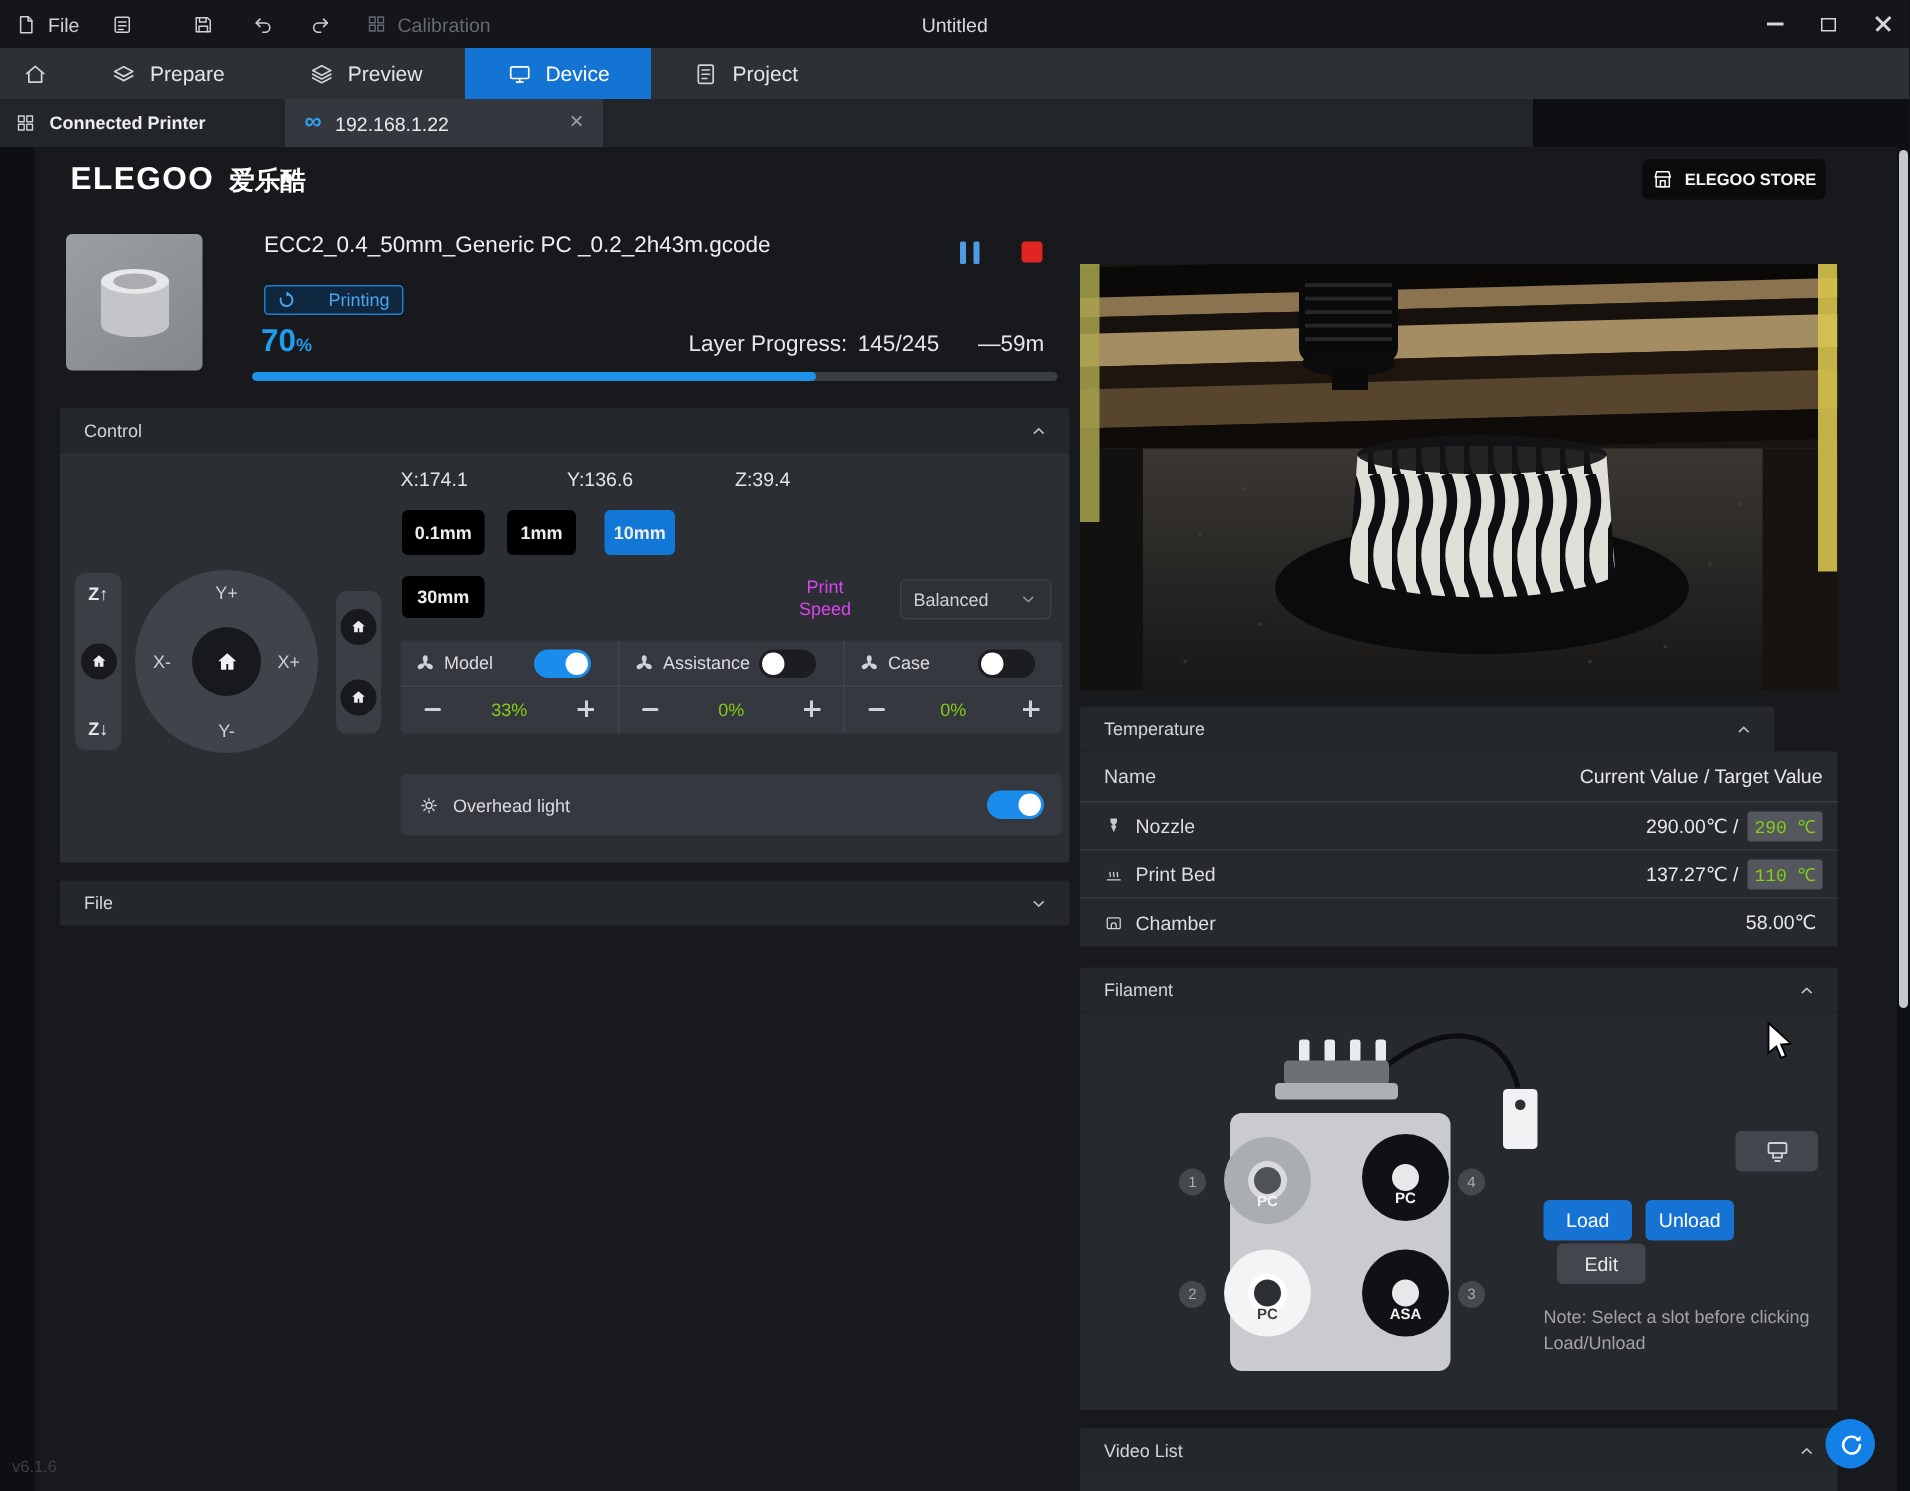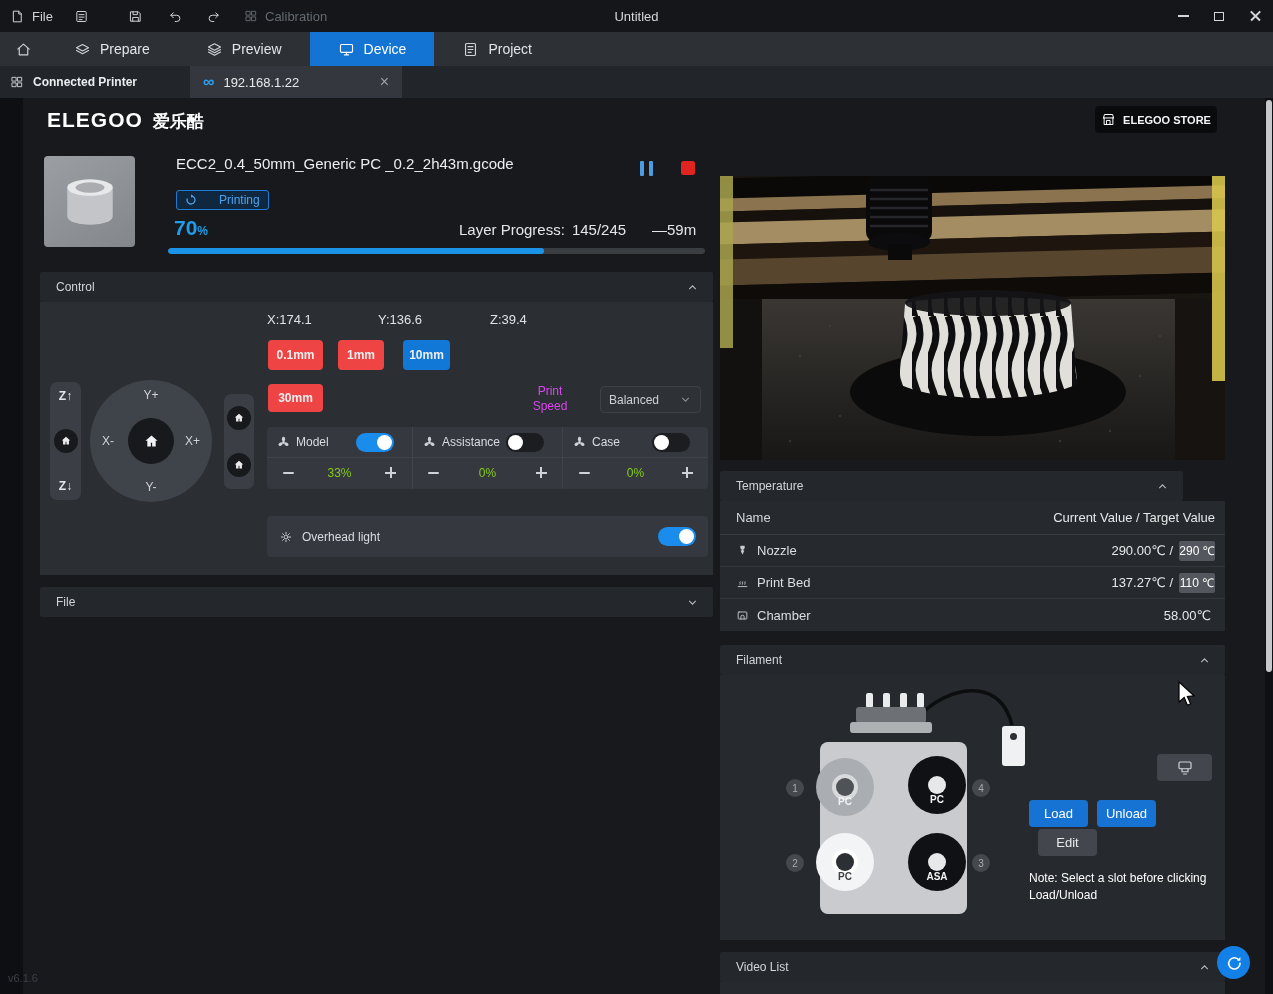--- a/index.html
+++ b/index.html
@@ -27,21 +27,21 @@
   .x1{transform:rotate(45deg)} .x2{transform:rotate(-45deg)}
 
   
   .navbar{position:absolute;left:0;top:32px;width:1273px;height:34px;background:#2d3136;display:flex;align-items:stretch}
   .nav-home{width:46px;display:flex;align-items:center;justify-content:center}
   .nav-item{display:flex;align-items:center;gap:9px;padding:0 28px;font-size:14px;color:#e3e5e8}
   .nav-item.active{background:#1474d4;color:#fff}
   .nav-item.active .ic{stroke:#fff}
 
   
-  .tabrow{position:absolute;left:0;top:66px;width:1273px;height:32px;background:#22252a;display:flex;align-items:center}
+  .tabrow{position:absolute;left:0;top:66px;width:1022px;height:32px;background:#22252a;display:flex;align-items:center}
   .cp-label{display:flex;align-items:center;gap:9px;margin-left:10px;width:180px;font-size:12px;font-weight:bold;color:#eceef0}
   .printer-tab{height:32px;width:212px;background:#34383e;display:flex;align-items:center;gap:9px;padding:0 13px;font-size:13px;color:#e7e9eb}
   .inf{color:#2f9ff2;font-weight:bold;font-size:16px;line-height:1}
   .tab-close{margin-left:auto;color:#9aa0a7;font-size:16px;line-height:1}
 
   
   .main{position:absolute;left:23px;top:98px;width:1242px;height:896px;background:#17191d}
   .abs{position:absolute}
 
   .logo{left:24px;top:10px;display:flex;align-items:baseline;gap:10px;color:#fff}
@@ -65,21 +65,21 @@
   .pbar{left:145px;top:150px;width:537px;height:6px;border-radius:3px;background:#3a3e43;overflow:hidden}
   .pfill{height:100%;background:#1b93e8;border-radius:3px}
 
   
   .phead{height:30px;background:#24272c;display:flex;align-items:center;justify-content:space-between;padding:0 14px 0 16px;font-size:12px;color:#d3d6d9;border-radius:2px}
   .pbodybg{background:#26292e}
 
   .panel-control{left:17px;top:174px;width:673px;height:303px}
   .panel-control .cbody{position:absolute;left:0;top:30px;width:673px;height:273px;background:#2b2e33}
   .coord{font-size:13px;color:#e0e2e5}
-  .jogbtn{position:absolute;height:30px;background:#ef4444;border-radius:4px;display:flex;align-items:center;justify-content:center;font-size:12px;font-weight:bold;color:#eceef0}
+  .jogbtn{position:absolute;height:30px;background:#000000;border-radius:4px;display:flex;align-items:center;justify-content:center;font-size:12px;font-weight:bold;color:#eceef0}
   .jogbtn.sel{background:#1278d8}
   .zcol{left:10px;top:110px;width:31px;height:118px;background:#3b3f45;border-radius:7px;display:flex;flex-direction:column;align-items:center;justify-content:space-between;padding:7px 0}
   .zlabel{font-size:12px;font-weight:bold;color:#e4e6e9}
   .homec{width:24px;height:24px;border-radius:50%;background:#17191d;display:flex;align-items:center;justify-content:center}
   .pad{left:50px;top:108px;width:122px;height:122px;border-radius:50%;background:#3f434a}
   .padlbl{position:absolute;font-size:12px;color:#cfd2d6}
   .pad-home{position:absolute;left:38px;top:38px;width:46px;height:46px;border-radius:50%;background:#17191d;display:flex;align-items:center;justify-content:center}
   .rcol{left:184px;top:122px;width:30px;height:95px;background:#3b3f45;border-radius:7px;display:flex;flex-direction:column;align-items:center;justify-content:space-around}
   .speedlbl{left:486px;top:112px;width:48px;font-size:12px;line-height:15px;color:#d946ef;text-align:center}
   .dropdown{left:560px;top:114px;width:101px;height:27px;background:#2e3136;border:1px solid #3e4147;border-radius:4px;display:flex;align-items:center;padding:0 8px;font-size:12px;color:#ced1d5}
@@ -103,38 +103,38 @@
   .ml-auto{margin-left:auto}
 
   
   .cam{left:697px;top:78px;width:505px;height:284px;overflow:hidden;background:#17130f}
   .temp-body{left:697px;top:403px;width:505px}
   .trow{display:flex;align-items:center;padding:0 10px 0 16px;border-bottom:1px solid #33363b}
   .trow.head{height:34px;font-size:13px;color:#d4d7da;border-bottom:1px solid #383b40}
   .trow.data{height:32px}
   .tname{display:flex;align-items:center;gap:8px;font-size:13px;color:#dcdee1}
   .tright{margin-left:auto;display:flex;align-items:center;gap:6px;font-size:13px;color:#e6e8ea}
-  .tinput{width:36px;height:20px;background:#54575d;border:none;border-radius:2px;color:#ffffff;font-size:12px;text-align:center;font-family:Liberation Sans, sans-serif}
+  .tinput{width:50px;height:20px;background:#54575d;border:none;border-radius:2px;color:#84cc16;font-size:12px;text-align:center;font-family:Liberation Mono, monospace}
 
   .fil-body{left:697px;top:577px;width:505px;height:265px;position:absolute;background:#26292e;overflow:hidden}
   .fb{position:absolute}
   .amsbody{left:100px;top:67px;width:147px;height:172px;background:#c9cbce;border-radius:8px}
   .tube{position:absolute;width:7px;height:15px;background:#e9ebec;border-radius:2px;top:18px}
   .hubbox{left:136px;top:32px;width:70px;height:16px;background:#6d7074;border-radius:3px}
   .hubplate{left:130px;top:47px;width:82px;height:11px;background:#aeb1b4;border-radius:3px}
   .extdev{left:282px;top:51px;width:23px;height:40px;background:#f0f1f2;border-radius:3px}
   .extdev::after{content:"";position:absolute;left:8px;top:7px;width:7px;height:7px;border-radius:50%;background:#2c2f33}
   .spool{position:absolute;width:58px;height:58px;border-radius:50%}
   .hole{position:absolute;left:20px;top:20px;width:18px;height:18px;border-radius:50%}
   .mat{position:absolute;left:0;right:0;top:38px;text-align:center;font-size:10px;font-weight:bold}
   .badge{position:absolute;width:18px;height:18px;border-radius:50%;background:#45484d;color:#a9adb2;font-size:10px;display:flex;align-items:center;justify-content:center}
   .fbtn{position:absolute;width:59px;height:27px;border-radius:4px;display:flex;align-items:center;justify-content:center;font-size:13px}
   .fbtn.blue{background:#1673d3;color:#fff}
   .fbtn.dark{background:#43474d;color:#e8eaec}
-  .note{position:absolute;left:309px;top:195px;width:198px;font-size:12px;line-height:16.5px;color:#ffffff}
+  .note{position:absolute;left:309px;top:195px;width:198px;font-size:12px;line-height:16.5px;color:#a3a3a3}
   .fab{left:1194px;top:848px;width:33px;height:33px;border-radius:50%;background:#1380e8;display:flex;align-items:center;justify-content:center}
 
   .scrolltrack{position:absolute;right:0;top:98px;width:8px;height:896px;background:#0e1013}
   .scrollthumb{position:absolute;left:1px;top:2px;width:6px;height:572px;border-radius:3px;background:#c6c9cc}
   .version{position:absolute;left:8px;top:972px;font-size:11px;color:#3c4046}
   .chev{width:13px;height:13px}
 </style>
 </head>
 <body>
 

